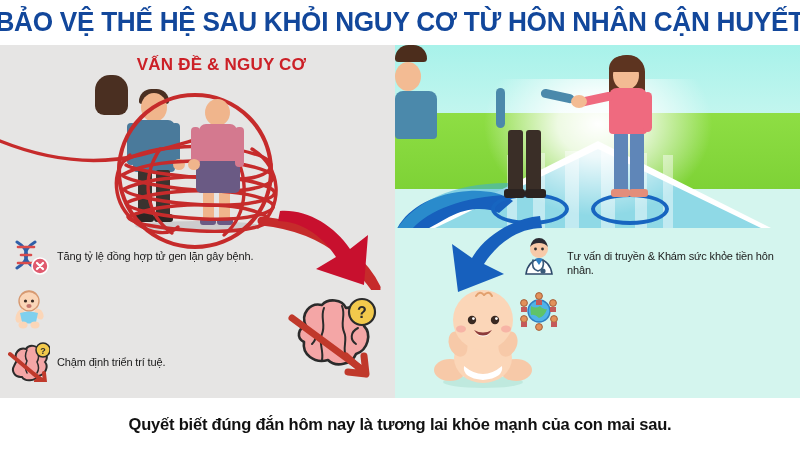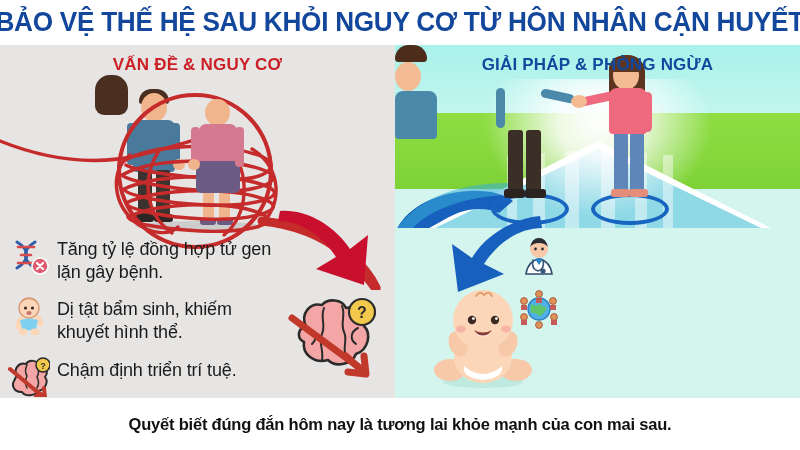--- a/index.html
+++ b/index.html
@@ -27,21 +27,21 @@
     background:#e6e5e4;overflow:hidden;
   }
   .panel-right{
     position:absolute;left:395px;top:45px;width:405px;height:353px;
     background:#d4f5ee;overflow:hidden;
   }
   .sec-head{
     position:absolute;top:10px;width:100%;text-align:center;
     font-size:17px;font-weight:bold;letter-spacing:0.2px;z-index:6;
   }
-  .sec-head.red{color:#cc2027;}
+  .sec-head.red{color:#cc2027;padding-left:24px;}
   .sec-head.blue{color:#10499e;}
 
   
   .tangle-wrap{position:absolute;left:0;top:30px;width:395px;height:180px;}
   .illus-left{position:absolute;left:95px;top:0px;width:200px;height:180px;}
 
   .person{position:absolute;}
   .head{position:absolute;border-radius:50%;background:#f0b58c;}
   .hair{position:absolute;background:#4a2f21;}
   .torso{position:absolute;border-radius:7px 7px 4px 4px;}
@@ -134,22 +134,23 @@
   .brain-icon{position:absolute;left:288px;top:292px;width:92px;height:86px;z-index:6;}
   .baby-big{position:absolute;left:428px;top:282px;width:110px;height:108px;z-index:6;}
 
   
   .bullets{position:absolute;z-index:8;}
   .bullets.left{left:8px;top:236px;width:268px;}
   .bullets.right{left:518px;top:236px;width:278px;}
   .brow{display:flex;align-items:flex-start;margin-bottom:13px;}
   .brow .ico{width:42px;height:40px;flex:0 0 42px;margin-right:7px;position:relative;}
   .brow .txt{
-    font-size:18px;line-height:1.26;color:#1b1b1b;padding-top:2px;
+    font-size:11px;line-height:1.26;color:#1b1b1b;padding-top:2px;
     letter-spacing:-0.15px;
+    margin-top:12px;
   }
 
   
   .footer{
     position:absolute;left:0;top:398px;width:800px;height:52px;background:#ffffff;
     display:flex;align-items:center;justify-content:center;
   }
   .footer-text{font-size:16.5px;font-weight:bold;color:#111111;letter-spacing:-0.2px;white-space:nowrap;}
 </style>
 </head>
@@ -282,21 +283,20 @@
         <div class="p2-w-arm"></div>
         <div class="p2-w-armR"></div>
         <div class="p2-w-leg1"></div>
         <div class="p2-w-leg2"></div>
         <div class="p2-w-shoe1"></div>
         <div class="p2-w-shoe2"></div>
       </div>
       <div class="hands-join"></div>
     </div>
 
-    <div class="sec-head blue">GIẢI PHÁP &amp; PHÒNG NGỪA</div>
 
     <svg class="arrow-blue" viewBox="0 0 110 85" style="top:167px;left:43px;">
       <path d="M102 4 C 78 6, 48 22, 34 46 L 14 32 L 20 80 L 66 62 L 46 52 C 60 30, 82 16, 104 16 Z" fill="#1760bd"></path>
     </svg>
 
     <svg class="baby-big" viewBox="0 0 110 108" style="top:237px;left:33px;">
       <ellipse cx="55" cy="100" rx="40" ry="6" fill="#bfe9de"></ellipse>
       <ellipse cx="22" cy="88" rx="16" ry="11" fill="#f7c9a8"></ellipse>
       <ellipse cx="88" cy="88" rx="16" ry="11" fill="#f7c9a8"></ellipse>
       <ellipse cx="55" cy="76" rx="29" ry="25" fill="#fbd6b8"></ellipse>
@@ -348,21 +348,20 @@
           <circle cx="24.5" cy="12" r="1.6" fill="#3a2a22"></circle>
           <ellipse cx="21" cy="17" rx="2.6" ry="2" fill="#c4756b"></ellipse>
           <path d="M14 5 q7 -5 14 0" fill="none" stroke="#d79a72" stroke-width="1.6"></path>
           <ellipse cx="12" cy="27" rx="4" ry="7" fill="#fbd6b8" transform="rotate(22 12 27)"></ellipse>
           <ellipse cx="31" cy="25" rx="4" ry="6" fill="#fbd6b8" transform="rotate(-30 31 25)"></ellipse>
           <path d="M12 24 q9 -3 18 0 l-2 9 q-7 3 -14 0 Z" fill="#7fd0ee"></path>
           <ellipse cx="15" cy="36" rx="4.5" ry="3.4" fill="#fbd6b8"></ellipse>
           <ellipse cx="27" cy="36" rx="4.5" ry="3.4" fill="#fbd6b8"></ellipse>
         </svg>
       </div>
-      <div class="txt">Dị tật bẩm sinh, khiếm khuyết hình thể.</div>
     </div>
 
     <div class="brow">
       <div class="ico">
         <svg viewBox="0 0 42 40" width="42" height="40">
           <path d="M9 18 C 5 12, 11 5, 18 7 C 21 2, 30 3, 31 9 C 38 8, 41 15, 37 20
                    C 41 25, 37 33, 30 34 C 27 39, 17 40, 14 35 C 7 36, 3 29, 6 24 Z" fill="#f4a6a6" stroke="#2b2b2b" stroke-width="2"></path>
           <g fill="none" stroke="#2b2b2b" stroke-width="1.5" stroke-linecap="round">
             <path d="M19 8 q-3 6 0 11 q-3 6 0 12"></path>
             <path d="M29 9 q3 6 0 11 q3 6 0 11"></path>
@@ -387,20 +386,21 @@
           <circle cx="21" cy="13" r="9" fill="#f7c9a8"></circle>
           <path d="M12 11 q2 -9 9 -9 q7 0 9 9 q-3 -4 -9 -4 q-6 0 -9 4 Z" fill="#2b2b33"></path>
           <circle cx="17.5" cy="13" r="1.4" fill="#33302e"></circle>
           <circle cx="24.5" cy="13" r="1.4" fill="#33302e"></circle>
           <g fill="none" stroke="#3a5a7a" stroke-width="1.7" stroke-linecap="round">
             <path d="M15 24 q-2 9 5 11 q7 -2 5 -11"></path>
           </g>
           <circle cx="25" cy="35" r="2.6" fill="#3a5a7a"></circle>
         </svg>
       </div>
+      <div class="txt">Tư vấn di truyền &amp; Khám sức khỏe tiền hôn nhân.</div>
     </div>
 
     <div class="brow">
       <div class="ico">
         <svg viewBox="0 0 42 40" width="42" height="40">
           <circle cx="21" cy="20" r="11" fill="#4fb3e8" stroke="#2f7fc1" stroke-width="1.4"></circle>
           <path d="M13 15 q5 3 9 0 q3 4 7 3 q-2 7 -8 9 q-4 -4 -8 -3 q-1 -5 0 -9 Z" fill="#5fc36a"></path>
           <g fill="#e2915a" stroke="#a5603a" stroke-width="1">
             <circle cx="21" cy="5" r="3.4"></circle>
               <circle cx="35" cy="12" r="3.4"></circle>

